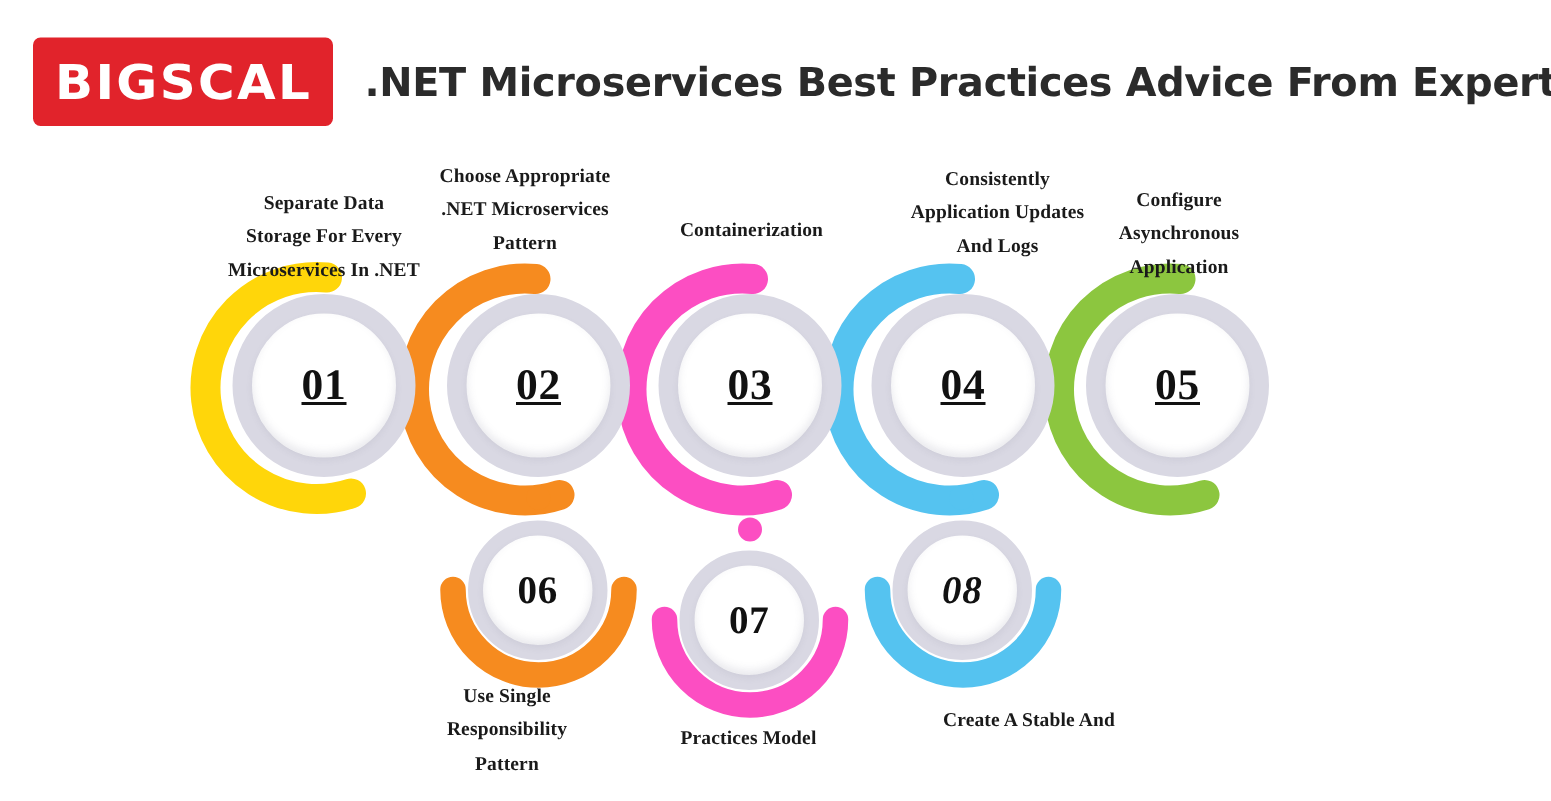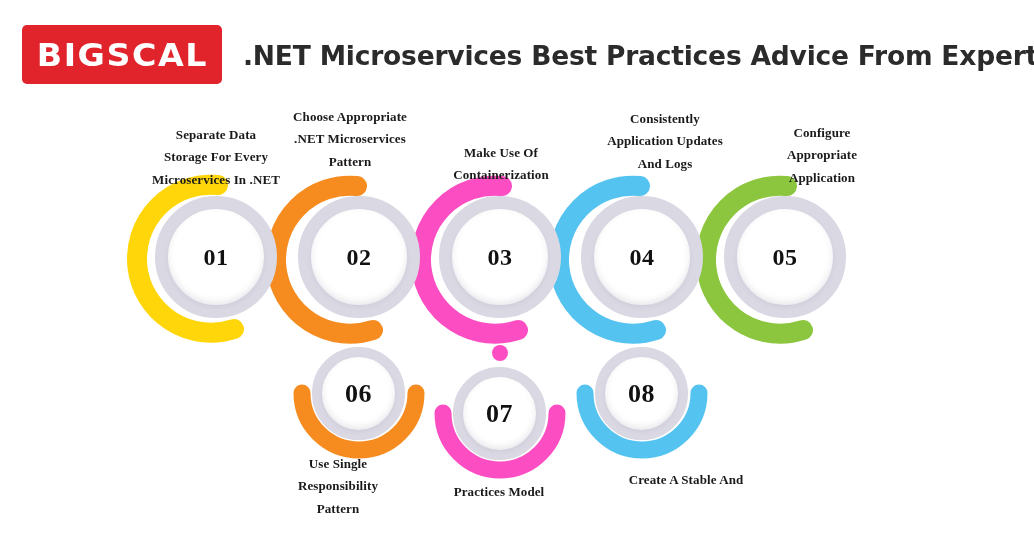--- a/index.html
+++ b/index.html
@@ -107,21 +107,21 @@
     top: 347px;
   }
   .node-num {
     font-family: "Liberation Serif", "DejaVu Serif", serif;
     font-weight: 700;
     color: #111111;
     letter-spacing: 0.5px;
     position: relative;
     z-index: 2;
   }
-  .node-top .node-num { font-size: 24px; }
+  .node-top .node-num { font-size: 29px; text-decoration: underline; }
   .node-bottom .node-num { font-size: 26px; }
 
   
   .node-label {
     position: absolute;
     font-family: "Liberation Serif", "DejaVu Serif", serif;
     font-weight: 700;
     font-size: 13px;
     line-height: 1.72;
     color: #1a1a1a;
@@ -187,50 +187,49 @@
   <div class="node node-top" style="left:724px;">
     <span class="node-num">05</span>
   </div>
 
   <div class="node node-bottom" style="left:312px; top:347px;">
     <span class="node-num">06</span>
   </div>
   <div class="node node-bottom" style="left:453px; top:367px;">
     <span class="node-num">07</span>
   </div>
-  <div class="node node-bottom" style="left:595px; top:347px;">
+  <div class="node node-bottom" style="left:595px; top:347px;font-style:italic;">
     <span class="node-num">08</span>
   </div>
 
   <div class="node-label" style="left:66px; top:124px; width:300px;">
     <div>Separate Data</div>
     <div>Storage For Every</div>
     <div>Microservices In .NET</div>
   </div>
 
   <div class="node-label" style="left:220px; top:106px; width:260px;">
     <div>Choose Appropriate</div>
     <div>.NET Microservices</div>
     <div>Pattern</div>
   </div>
 
   <div class="node-label" style="left:390px; top:142px; width:222px;">
-    <div>Make Use Of</div>
     <div>Containerization</div>
   </div>
 
   <div class="node-label" style="left:545px; top:108px; width:240px;">
     <div>Consistently</div>
     <div>Application Updates</div>
     <div>And Logs</div>
   </div>
 
-  <div class="node-label" style="left:712px; top:122px; width:220px;">
+  <div class="node-label" style="left:676px; top:122px; width:220px;">
     <div>Configure</div>
-    <div>Appropriate</div>
+    <div>Asynchronous</div>
     <div>Application</div>
   </div>
 
   <div class="node-label" style="left:243px; top:453px; width:190px;">
     <div>Use Single</div>
     <div>Responsibility</div>
     <div>Pattern</div>
   </div>
 
   <div class="node-label" style="left:385px; top:481px; width:228px;">

